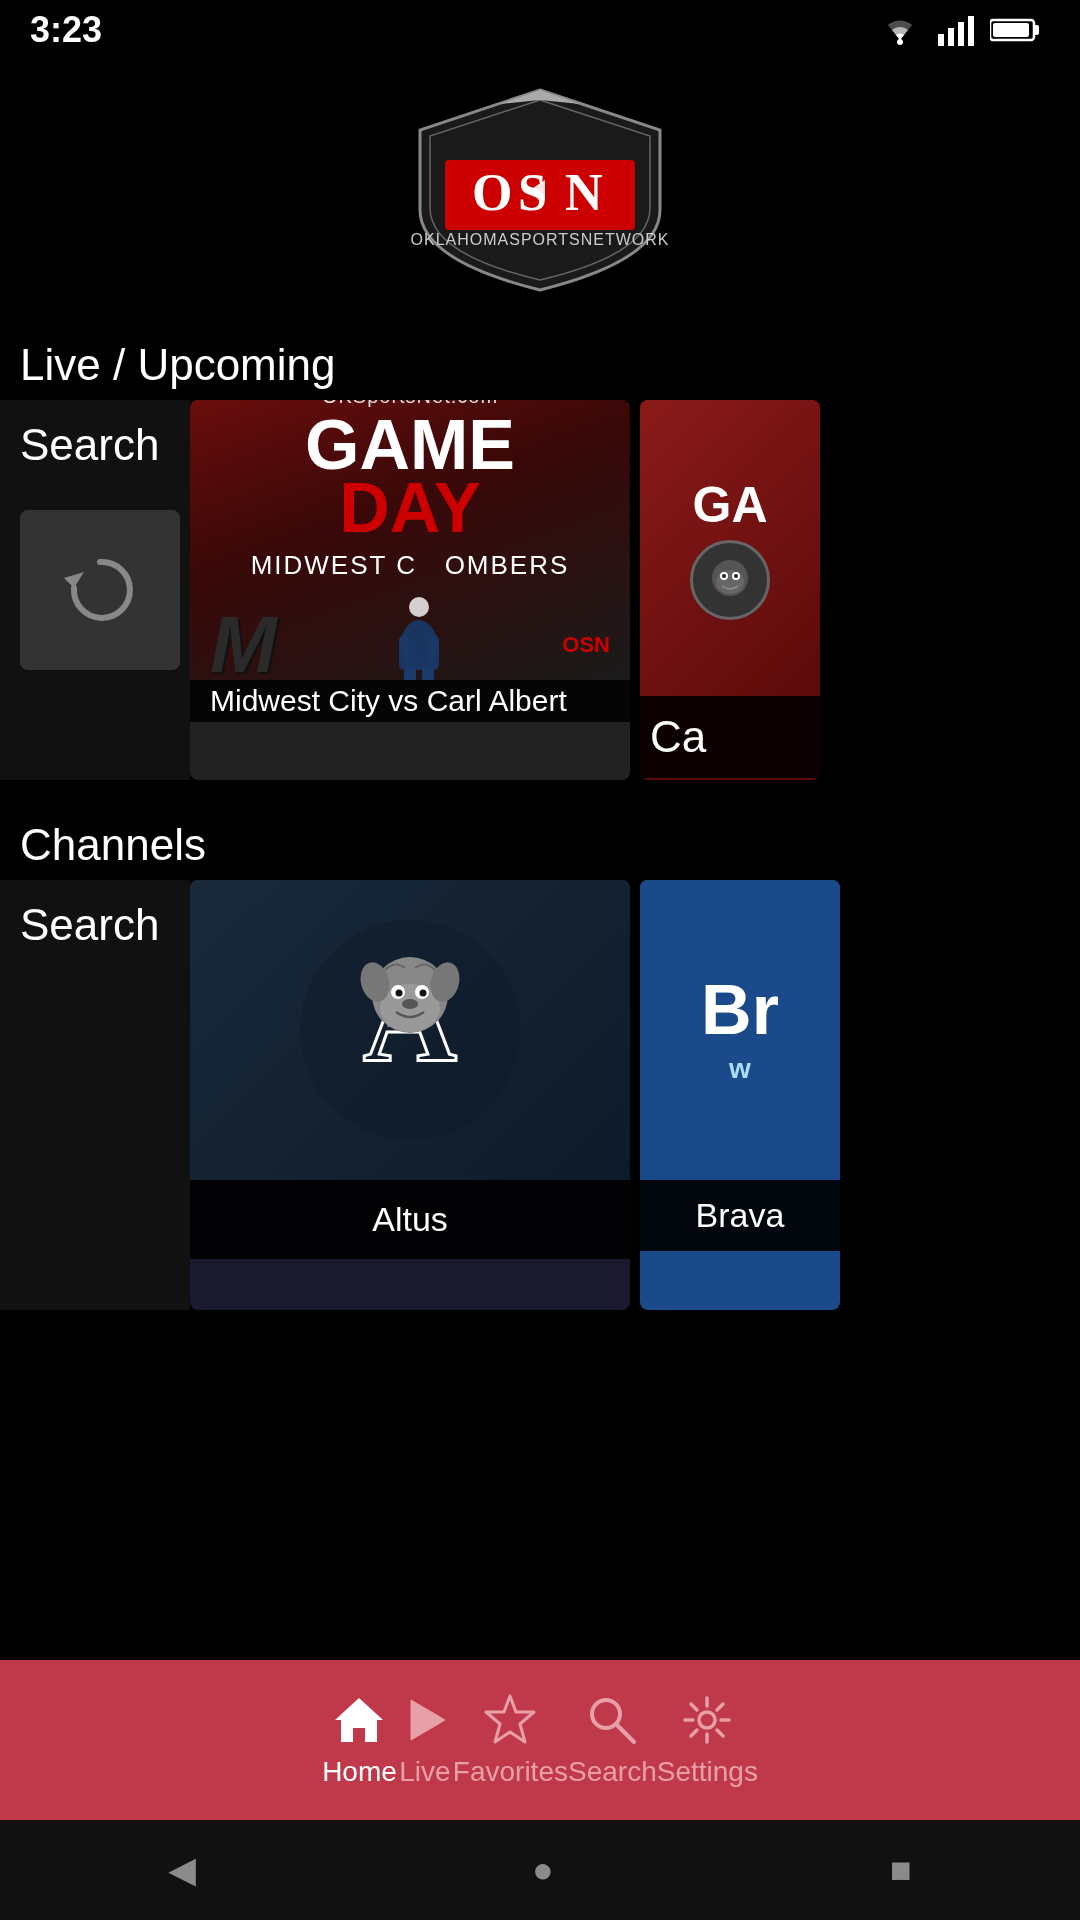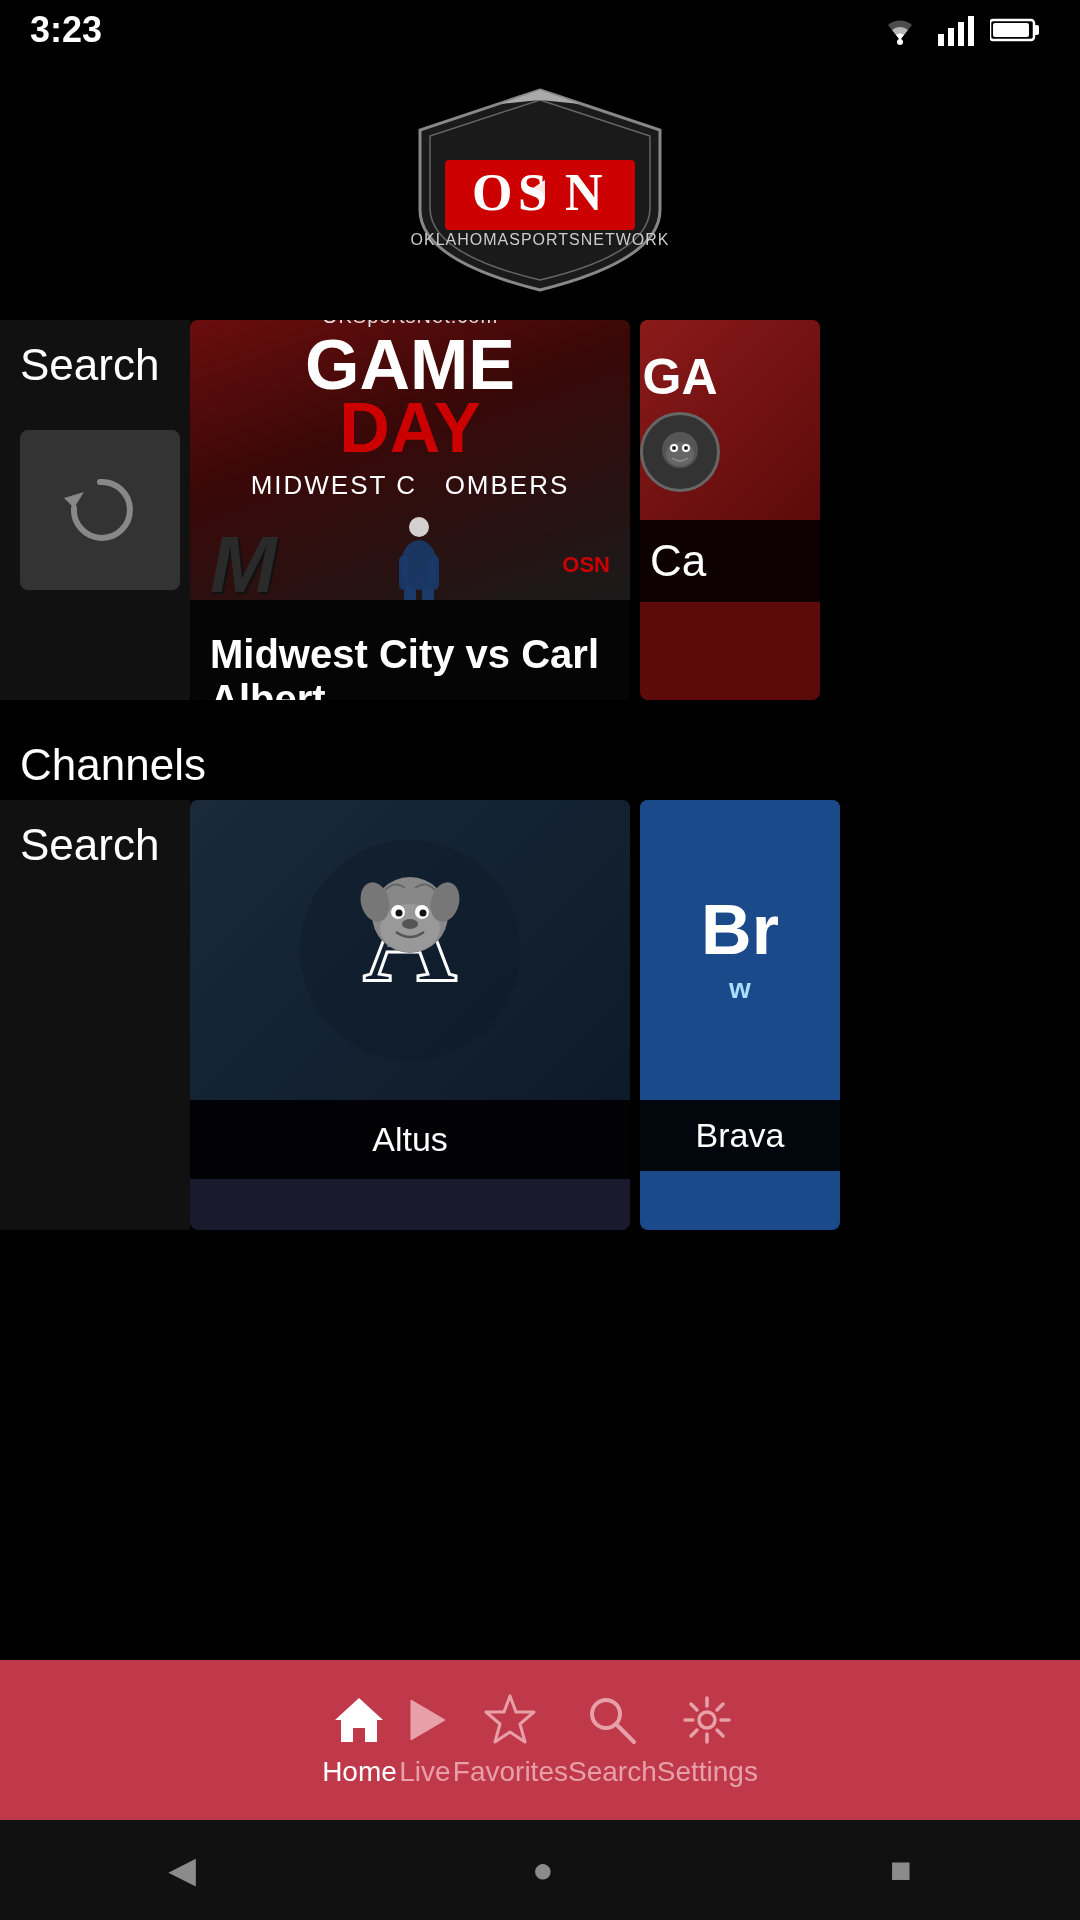--- a/index.html
+++ b/index.html
@@ -71,23 +71,23 @@
       width: 440px;
       flex-shrink: 0;
       background: #222;
       border-radius: 8px;
       overflow: hidden;
       position: relative;
     }
 
     .card-label {
       background: rgba(0,0,0,0.85);
-      padding: 32px 20px;
-      font-size: 40px;
-      font-weight: 700;
+      padding: 4px 20px;
+      font-size: 30px;
+      font-weight: 400;
     }
 
     
     .left-sidebar-search {
       position: absolute;
       left: 0;
       top: 0;
       width: 190px;
       height: 100%;
       background: #111;
@@ -374,20 +374,21 @@
       <polygon points="130,110 145,100 145,120" fill="#fff" opacity="0.9"></polygon>
 
       <text x="140" y="165" font-size="16" fill="#ccc" text-anchor="middle" font-family="Arial" letter-spacing="1">OKLAHOMASPORTSNETWORK</text>
 
       <path d="M140 10 L180 24 L140 20 L100 24 Z" fill="#aaa"></path>
     </svg>
   </div>
 </div>
 
 <div class="upcoming-section">
+  <div class="section-header">Live / Upcoming</div>
 
   <div style="position:relative; height: 380px;">
 
     <div class="left-sidebar-search">
       <span class="sidebar-search-text">Search</span>
       <div class="refresh-button-container">
         <svg width="80" height="80" viewBox="0 0 80 80">
           <path d="M40 12 A28 28 0 1 1 14 38" stroke="#888" stroke-width="6" fill="none" stroke-linecap="round"></path>
           <polygon points="14,38 4,28 24,22" fill="#888"></polygon>
         </svg>
@@ -421,21 +422,21 @@
               <div style="text-align:right;">
                 <div style="font-size:22px;color:#cc0000;font-weight:bold;">OSN</div>
               </div>
             </div>
           </div>
         </div>
         <div class="card-label">Midwest City vs Carl Albert</div>
       </div>
 
       <div class="partial-card">
-        <div style="width:100%;height:200px;background:linear-gradient(135deg,#8B1A1A,#5c0a0a);display:flex;align-items:center;justify-content:flex-start;">
+        <div style="width:100%;height:296px;background:linear-gradient(135deg,#8B1A1A,#5c0a0a);display:flex;align-items:center;justify-content:center;">
           <div style="text-align:center;">
             <div style="font-size:50px;font-weight:900;color:#fff;">GA</div>
 
             <div style="width:80px;height:80px;border-radius:50%;background:#333;border:3px solid #666;display:flex;align-items:center;justify-content:center;margin:6px auto 0;">
               <svg width="60" height="60" viewBox="0 0 60 60">
                 <circle cx="30" cy="28" r="18" fill="#555"></circle>
                 <ellipse cx="30" cy="32" rx="14" ry="12" fill="#666"></ellipse>
                 <circle cx="24" cy="26" r="4" fill="#fff"></circle>
                 <circle cx="36" cy="26" r="4" fill="#fff"></circle>
                 <circle cx="24" cy="26" r="2" fill="#222"></circle>

